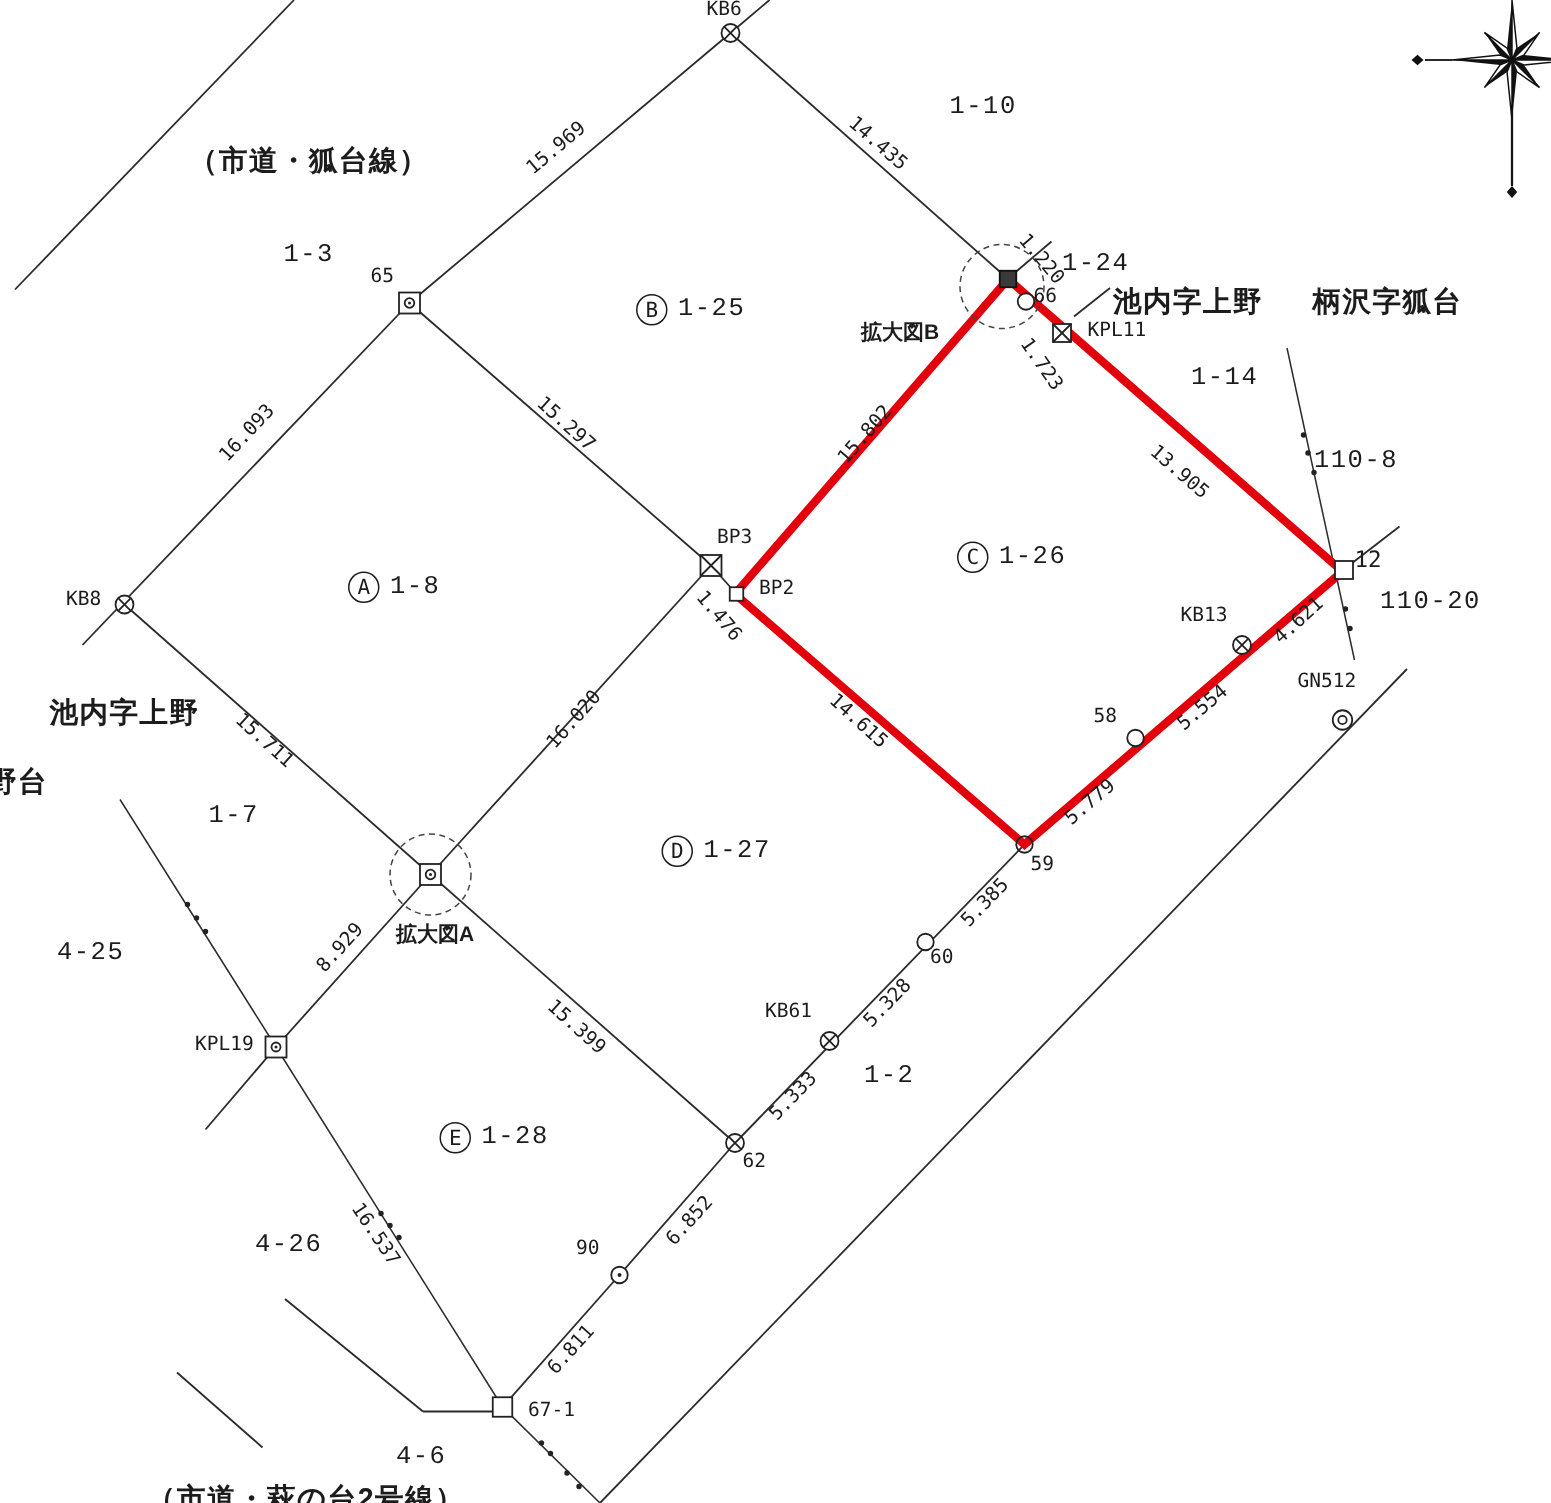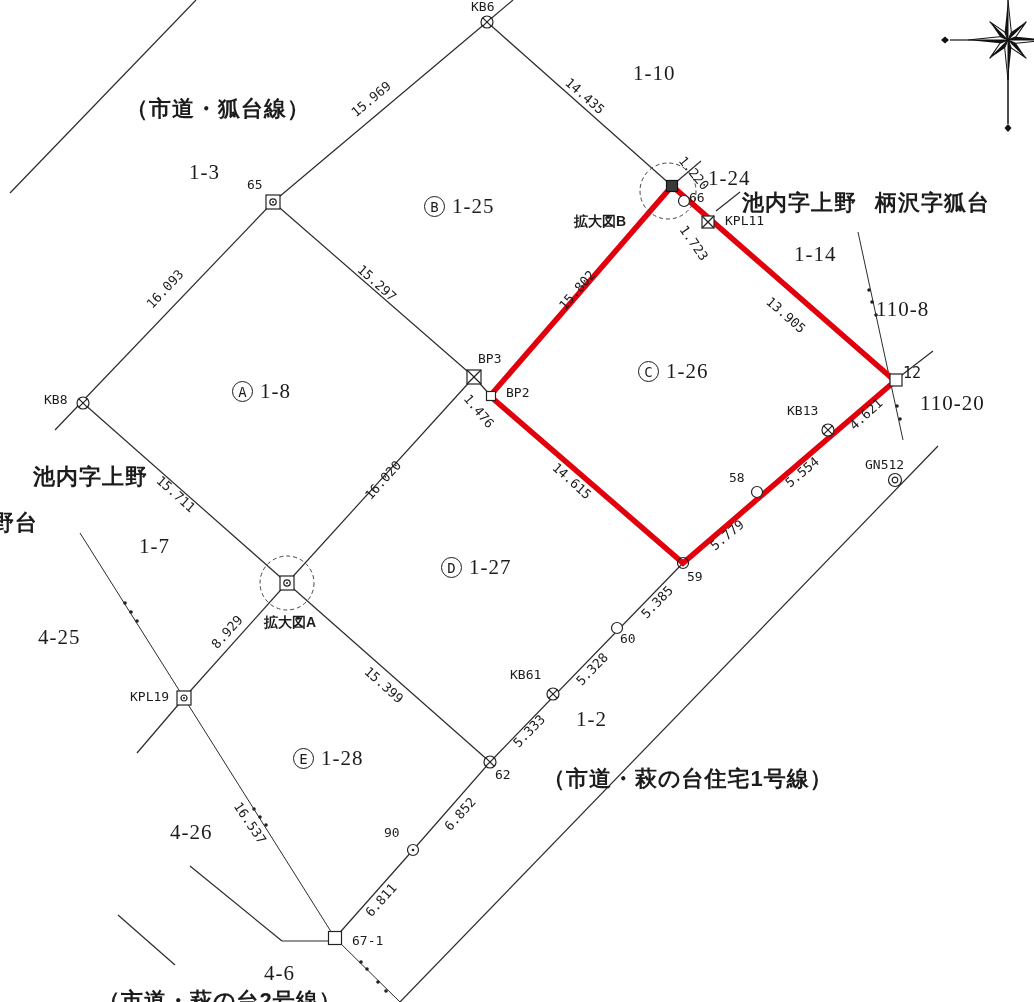--- a/index.html
+++ b/index.html
@@ -7,22 +7,22 @@
     position:relative;
     width:1034px;height:1002px;
     background:#ffffff;
     overflow:hidden;
     font-family:"Liberation Sans","DejaVu Sans",sans-serif;
     color:#1c1c1c;
   }
   #map-svg{position:absolute;left:0;top:0;}
   #labels{position:absolute;left:0;top:0;width:1034px;height:1002px;}
   .lbl{position:absolute;white-space:nowrap;line-height:1;color:#1c1c1c;}
-  .road-name,.area-name{font-size:22px;font-weight:bold;letter-spacing:1px;}
-  .parcel-num{font-size:21px;font-family:Liberation Serif, serif;letter-spacing:1px;}
+  .road-name,.area-name{font-size:19px;font-weight:bold;letter-spacing:1px;}
+  .parcel-num{font-size:17px;font-family:Liberation Mono, monospace;letter-spacing:1px;}
   .pt{font-size:13px;font-family:"DejaVu Sans Mono","Liberation Mono",monospace;}
   .pt-big{font-size:15px;font-family:"DejaVu Sans Mono","Liberation Mono",monospace;}
   .meas{
     font-size:13px;font-family:"DejaVu Sans Mono","Liberation Mono",monospace;
     transform:translate(-50%,-50%) rotate(var(--r));
     transform-origin:center center;
   }
   .expand-lbl{font-size:14px;font-weight:bold;}
   .block-label{display:flex;align-items:center;gap:7px;}
   .block-circle{
@@ -218,21 +218,20 @@
     <use href="#cpL" transform="rotate(0)"></use>
     <use href="#cpL" transform="rotate(90)"></use>
     <use href="#cpL" transform="rotate(180)"></use>
     <use href="#cpL" transform="rotate(270)"></use>
   </g>
 </svg>
 
 <div id="labels">
 
   <div class="lbl road-name" style="left:126px;top:98px">（市道・狐台線）</div>
-  <div class="lbl road-name" style="left:543px;top:768px">（市道・萩の台住宅1号線）</div>
   <div class="lbl road-name" style="left:98px;top:990px">（市道・萩の台2号線）</div>
   <div class="lbl area-name" style="left:33px;top:466px">池内字上野</div>
   <div class="lbl area-name" style="left:-8px;top:512px">野台</div>
   <div class="lbl area-name" style="left:742px;top:192px">池内字上野</div>
   <div class="lbl area-name" style="left:875px;top:192px">柄沢字狐台</div>
 
   <div class="lbl block-label" style="left:232px;top:381px">
     <span class="block-circle">A</span>
     <span class="parcel-num">1-8</span>
   </div>
@@ -267,21 +266,21 @@
 
   <div class="lbl pt" style="left:471px;top:0px">KB6</div>
   <div class="lbl pt" style="left:247px;top:178px">65</div>
   <div class="lbl pt" style="left:44px;top:393px">KB8</div>
   <div class="lbl pt" style="left:478px;top:352px">BP3</div>
   <div class="lbl pt" style="left:506px;top:386px">BP2</div>
   <div class="lbl pt" style="left:689px;top:191px">66</div>
   <div class="lbl pt" style="left:725px;top:214px">KPL11</div>
   <div class="lbl pt-big" style="left:903px;top:366px">12</div>
   <div class="lbl pt" style="left:787px;top:404px">KB13</div>
-  <div class="lbl pt" style="left:865px;top:458px">GN512</div>
+  <div class="lbl pt" style="left:865px;top:448px">GN512</div>
   <div class="lbl pt" style="left:729px;top:471px">58</div>
   <div class="lbl pt" style="left:687px;top:570px">59</div>
   <div class="lbl pt" style="left:620px;top:632px">60</div>
   <div class="lbl pt" style="left:510px;top:668px">KB61</div>
   <div class="lbl pt" style="left:495px;top:768px">62</div>
   <div class="lbl pt" style="left:384px;top:826px">90</div>
   <div class="lbl pt" style="left:352px;top:934px">67-1</div>
   <div class="lbl pt" style="left:130px;top:690px">KPL19</div>
 
   <div class="lbl expand-lbl" style="left:264px;top:615px">拡大図A</div>

